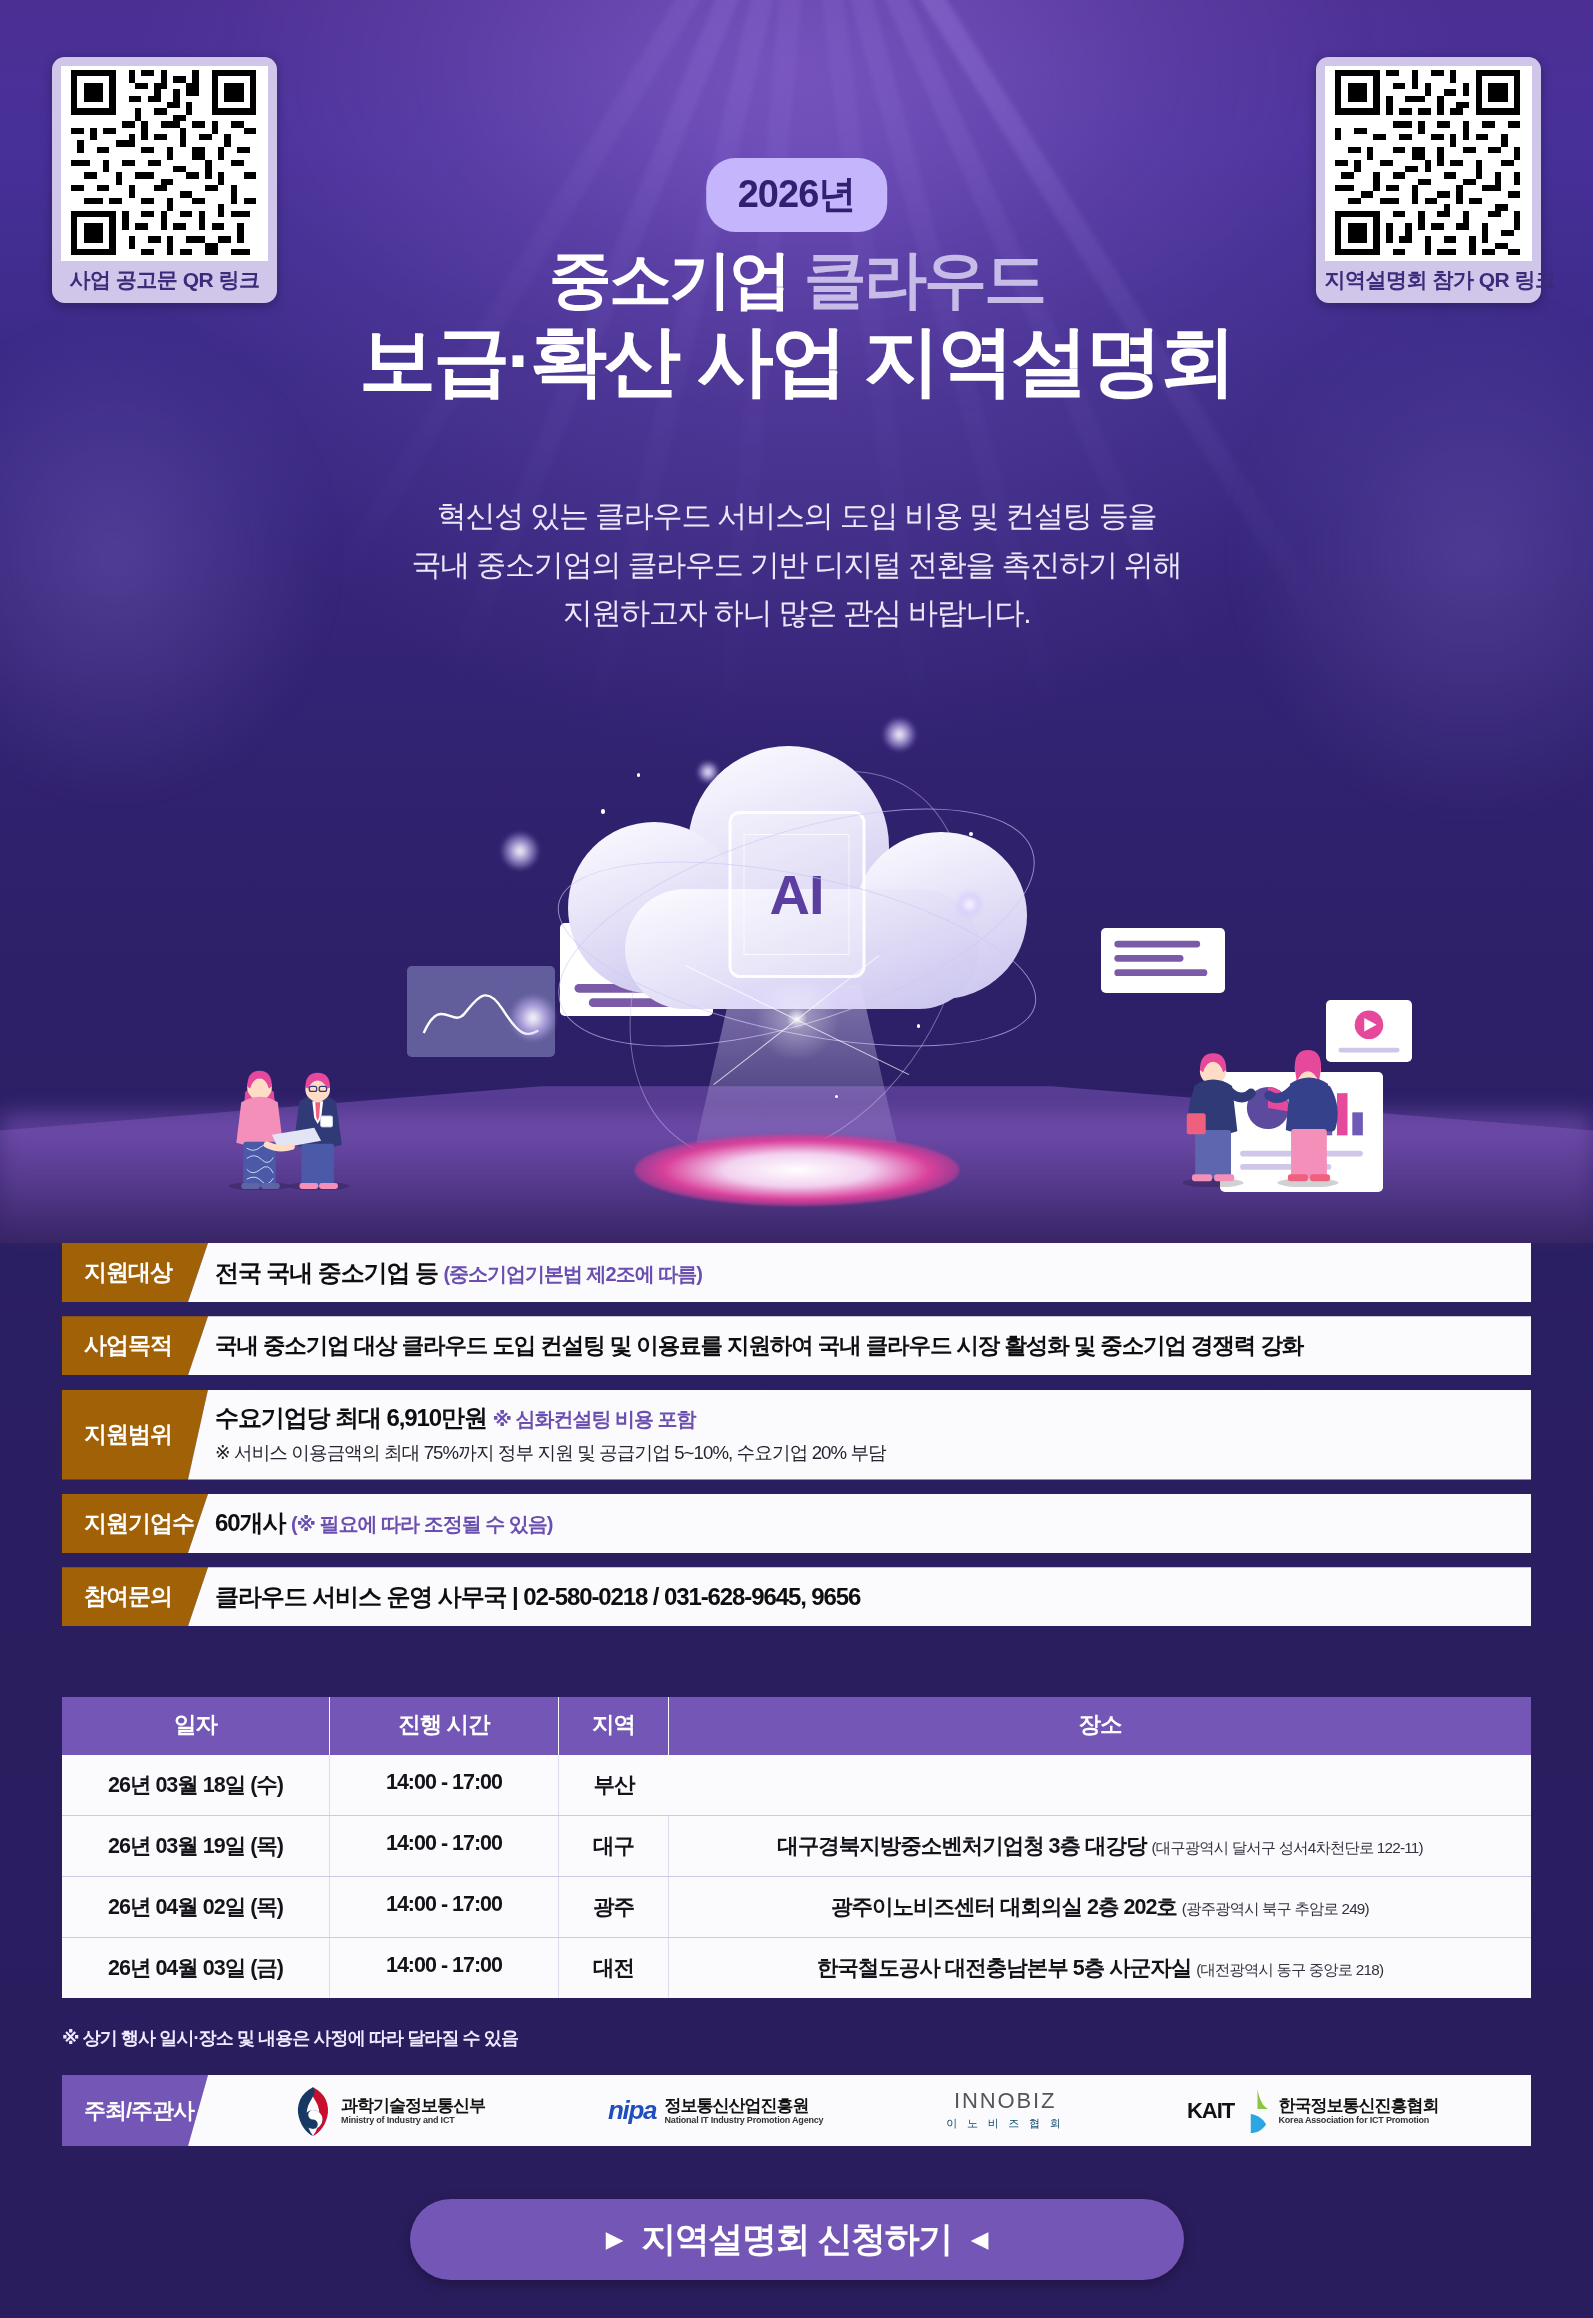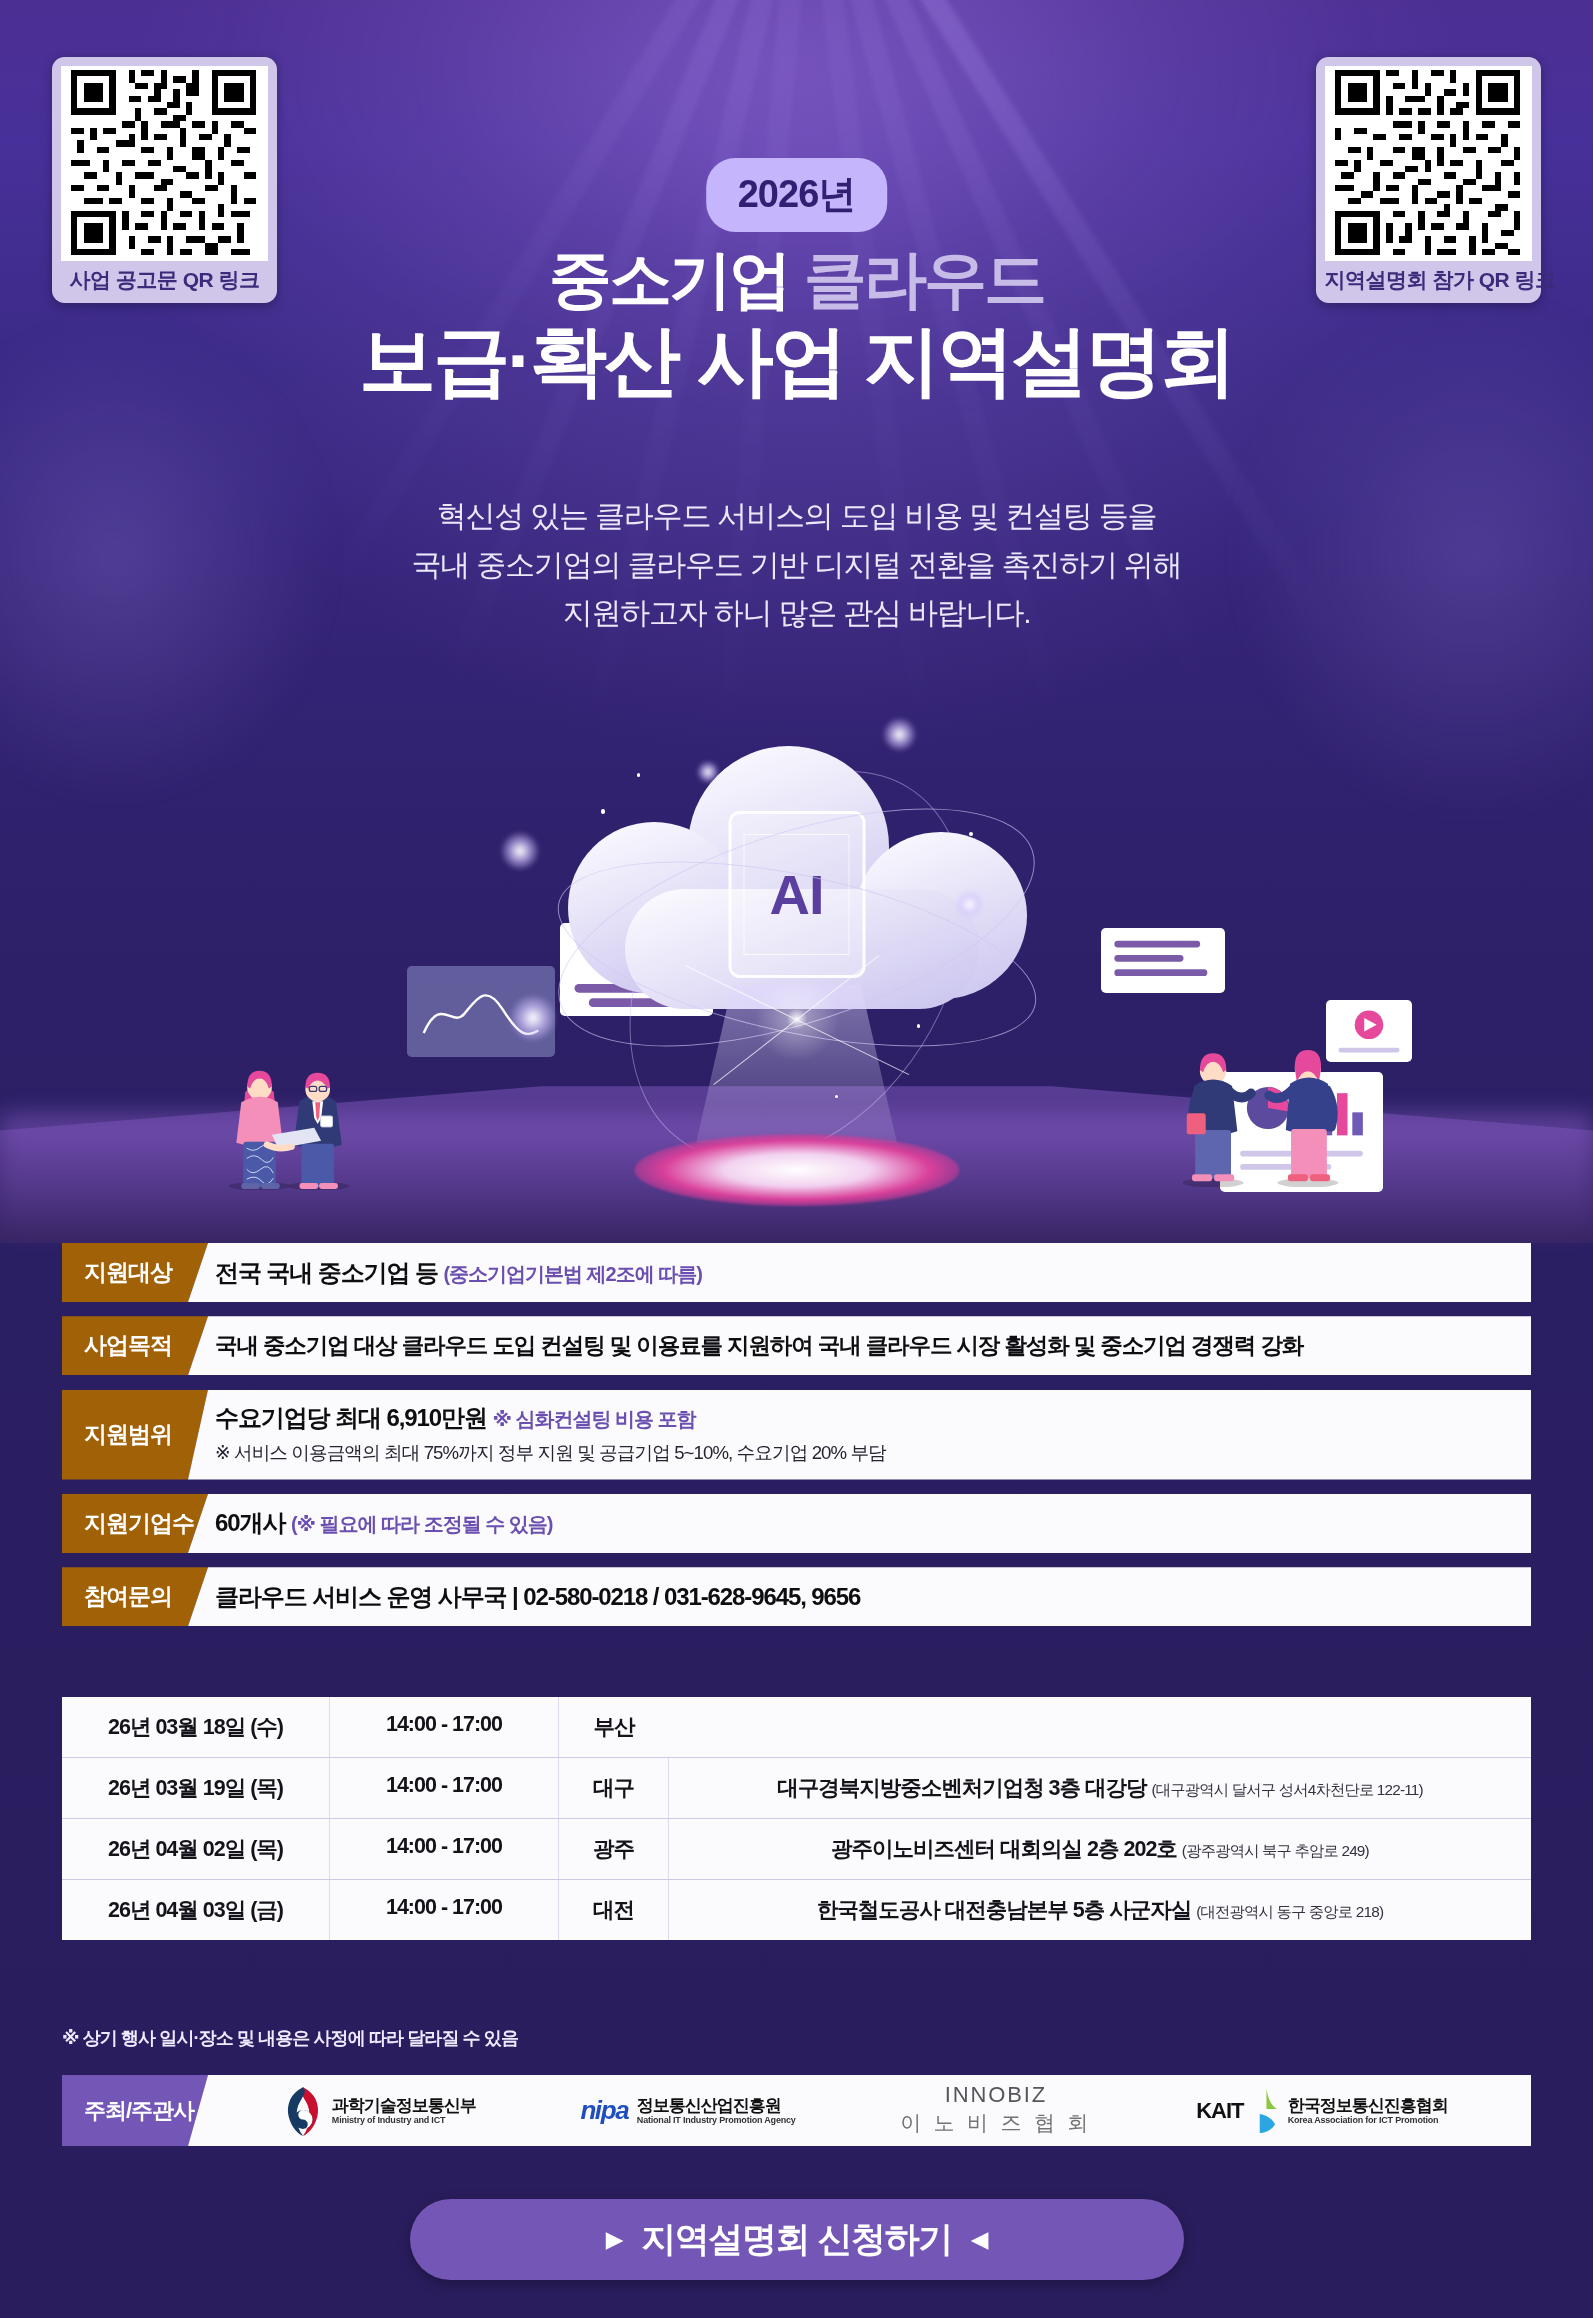--- a/index.html
+++ b/index.html
@@ -233,21 +233,21 @@
     clip-path:polygon(20px 0, 100% 0, 100% 100%, 0 100%);
     display:flex; align-items:center; justify-content:space-around; padding:0 31px 0 43px;
   }
   .logo { display:flex; align-items:center; gap:8.6px; }
   .logo-txt-k { font-size:17px; font-weight:700; color:#111; letter-spacing:-1px; line-height:1.12; white-space:nowrap;}
   .logo-txt-e { font-size:9px; font-weight:700; color:#333; letter-spacing:-0.2px; white-space:nowrap; }
   .logo-col { display:flex; flex-direction:column; }
   .nipa-word { font-size:26px; font-weight:700; font-style:italic; color:#1f4fbf; letter-spacing:-1.4px; }
   .kait-word { font-size:22px; font-weight:700; color:#111; letter-spacing:-1px; }
   .innobiz-word { font-size:22px; font-weight:400; color:#55555c; letter-spacing:1.9px; line-height:1; }
-  .innobiz-sub { font-size:21px; color:#737373; letter-spacing:3.3px; margin-top:3.8px; }
+  .innobiz-sub { font-size:11px; color:#0c4a6e; letter-spacing:3.3px; margin-top:3.8px; }
 
   
   .cta {
     position:absolute; left:50%; top:2199px; transform:translateX(-50%);
     width:774px; height:81px; border-radius:41px;
     background:#7356b5; color:#fff;
     display:flex; align-items:center; justify-content:center; gap:19px;
     font-size:35px; font-weight:700; letter-spacing:-1.4px;
     box-shadow:0 3.8px 12.4px rgba(0,0,0,.3);
     cursor:pointer;
@@ -682,20 +682,26 @@
 
   <div class="row">
     <div class="row-label">참여문의</div>
     <div class="row-body">
       <div class="main"><span>클라우드 서비스 운영 사무국 | 02-580-0218 / 031-628-9645, 9656</span></div>
     </div>
   </div>
 </div>
 
 <div class="table">
+  <div class="thead">
+    <div class="c-date">일자</div>
+    <div class="c-time">진행 시간</div>
+    <div class="c-area">지역</div>
+    <div class="c-place">장소</div>
+  </div>
 
   <div class="trow">
     <div class="c-date">26년 03월 18일 (수)</div>
     <div class="c-time">14:00 - 17:00</div>
     <div class="c-area">부산</div>
   </div>
   <div class="trow">
     <div class="c-date">26년 03월 19일 (목)</div>
     <div class="c-time">14:00 - 17:00</div>
     <div class="c-area">대구</div>

